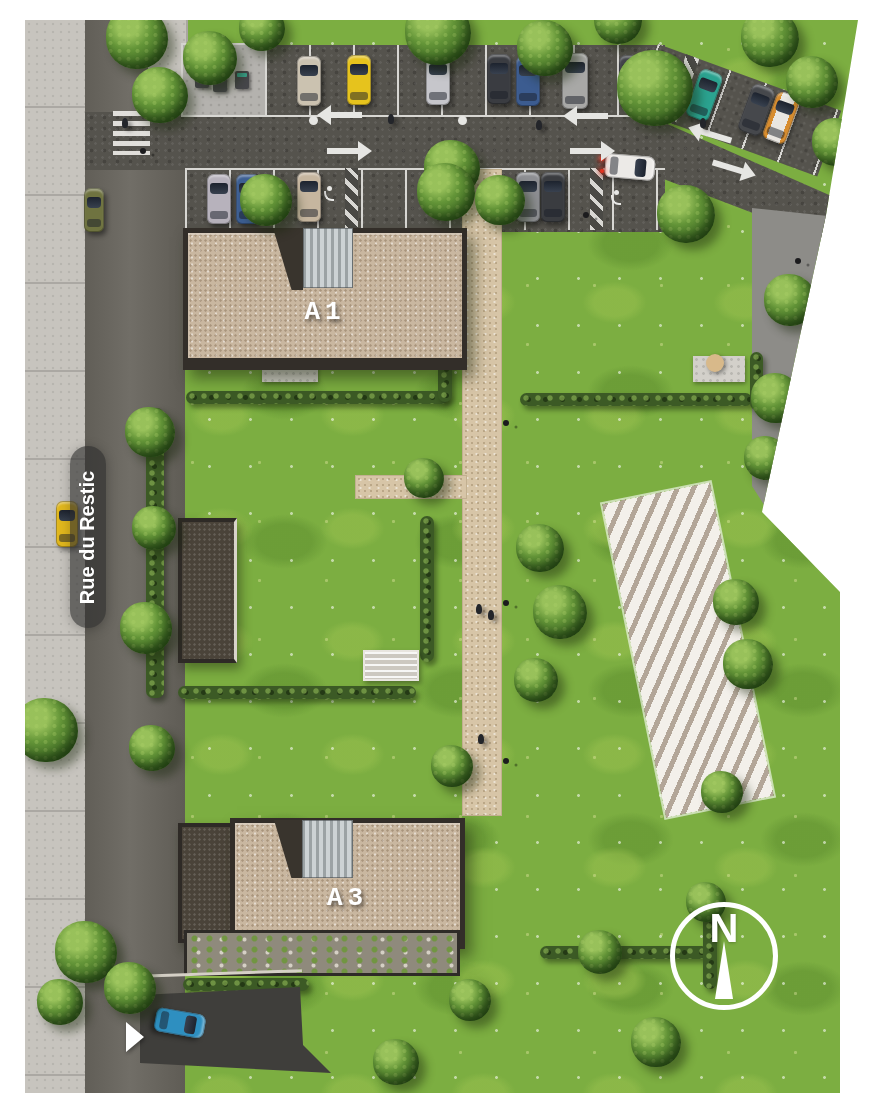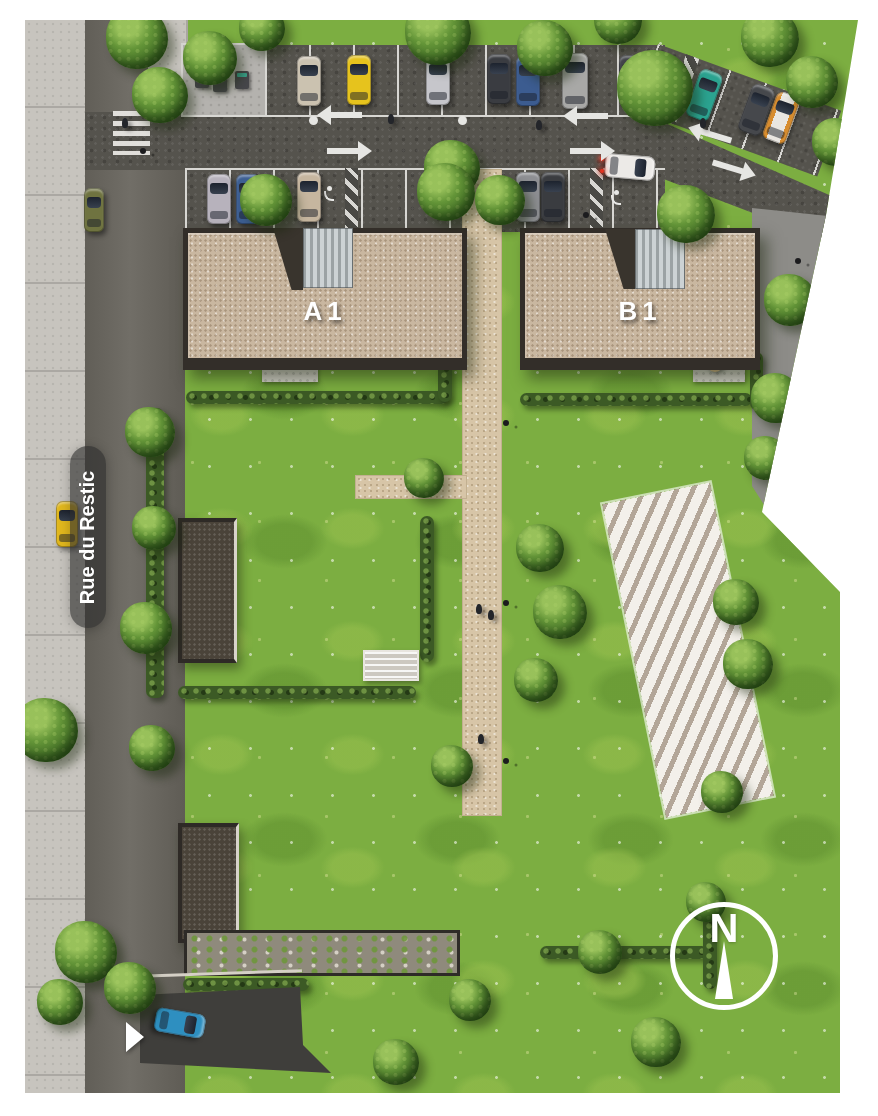--- a/index.html
+++ b/index.html
@@ -37,21 +37,21 @@
     radial-gradient(circle, rgba(136,176,82,.65) 0 2.2px, transparent 3.2px),
     radial-gradient(circle, rgba(20,35,10,.6) 0 2px, transparent 3px);
     background-size:12px 10px,17px 13px;border-radius:7px;box-shadow:3px 4px 5px rgba(20,30,10,.45);}
   .tree{border-radius:47% 53% 50% 50%;background-color:#508030;background-image:
     radial-gradient(circle at 35% 30%, rgba(160,200,95,.9) 0 18%, rgba(110,160,60,.65) 40%, rgba(50,90,28,.7) 75%, rgba(30,60,18,.85) 100%),
     radial-gradient(circle, rgba(215,235,140,.5) 0 1.6px, transparent 2.4px);
     background-size:100% 100%,9px 8px;
     box-shadow:7px 7px 10px rgba(25,38,12,.45), inset -5px -6px 9px rgba(15,35,8,.55);}
   .bldg{border:5px solid #332e29;border-bottom-width:12px;
     box-shadow:7px 9px 14px rgba(28,38,14,.5), inset 0 2px 0 rgba(255,255,255,.3), inset 2px 0 0 rgba(255,255,255,.12);
-    display:flex;align-items:center;justify-content:center;}
+    display:flex;align-items:center;justify-content:center;font-family:Liberation Mono, monospace;}
   .metal{background:repeating-linear-gradient(90deg,#9ba2a4 0 3px,#ccd2d4 3px 7px);box-shadow:inset 0 0 0 1px rgba(70,75,78,.6);}
   .wedge{background:#39342d;}
   .blab{color:#fff;font-weight:700;font-size:26px;letter-spacing:5px;text-shadow:2px 3px 4px rgba(0,0,0,.55);}
   .pill{background:rgba(44,44,44,.8);color:#fff;border-radius:18px;display:flex;align-items:center;justify-content:center;font-weight:600;box-shadow:0 2px 12px rgba(0,0,0,.25);}
   .vtext{transform:rotate(-90deg);white-space:nowrap;}
   .car{width:24px;height:50px;border-radius:7px 7px 6px 6px;
     box-shadow:2.5px 3.5px 5px rgba(0,0,0,.45), inset 0 0 0 1px rgba(0,0,0,.28), inset 0 3px 2px rgba(255,255,255,.35);}
   .car::before{content:"";position:absolute;left:3px;right:3px;top:9px;height:11px;background:linear-gradient(#1d232e,#38414f);border-radius:3px 3px 4px 4px;}
   .car::after{content:"";position:absolute;left:3px;right:3px;bottom:5px;height:8px;background:rgba(25,30,40,.5);border-radius:3px;}
   .plines{background:repeating-linear-gradient(90deg,#d8d7d3 0 2px,transparent 2px 44px);}
@@ -154,27 +154,27 @@
   <i class="abs pergola" style="left:363px;top:650px;width:52px;height:27px"></i>
   <i class="abs patio" style="left:263px;top:946px;width:52px;height:24px"></i>
 
   <i class="abs hatchplot" style="left:633px;top:490px;width:110px;height:320px"></i>
 
   <div class="abs bldg roof" style="left:183px;top:228px;width:274px;height:125px">
     <i class="abs metal" style="left:115px;top:-5px;width:50px;height:60px"></i>
     <i class="abs wedge" style="left:85px;top:-5px;width:30px;height:62px;clip-path:polygon(0 0,100% 0,100% 100%,62% 100%)"></i>
     <span class="blab" style="transform:translateY(16px)">A1</span>
   </div>
-  <div class="abs bldg roof" style="left:520px;top:228px;width:230px;height:125px">
-    <i class="abs metal" style="left:110px;top:-4px;width:50px;height:60px"></i>
-    <i class="abs wedge" style="left:80px;top:-4px;width:30px;height:60px;clip-path:polygon(0 0,100% 0,100% 100%,62% 100%)"></i>
-    <span class="blab" style="transform:translateY(16px)">B1</span>
-  </div>
   <i class="abs darkroof" style="left:178px;top:518px;width:52px;height:137px"></i>
   <i class="abs darkroof" style="left:178px;top:823px;width:54px;height:112px"></i>
+  <div class="abs bldg roof" style="left:230px;top:818px;width:225px;height:114px">
+    <i class="abs metal" style="left:67px;top:-3px;width:51px;height:58px"></i>
+    <i class="abs wedge" style="left:39px;top:-3px;width:28px;height:58px;clip-path:polygon(0 0,100% 0,100% 100%,62% 100%)"></i>
+    <span class="blab" style="transform:translateY(18px)">A3</span>
+  </div>
   <i class="abs terrace-row terr-plants" style="left:184px;top:930px;width:270px;height:40px"></i>
 
   <i class="abs wall" style="left:140px;top:972px;width:162px;height:3px;transform:rotate(-2deg)"></i>
   <i class="abs" style="left:138px;top:960px;width:225px;height:115px;clip-path:polygon(2px 35px,162px 27px,165px 85px,193px 113px,2px 103px);background:#3f3e3b"></i>
   <i class="abs car" style="left:168px;top:998px;background:#2e8fc0;transform:rotate(100deg)"></i>
 
   <i class="abs car" style="left:84px;top:188px;width:20px;height:44px;background:#6f7340"></i>
   <i class="abs car" style="left:56px;top:501px;width:22px;height:46px;background:#e2b81d"></i>
   <i class="abs car" style="left:618px;top:142px;background:#eceae7;transform:rotate(95deg)"></i>
   <i class="abs redlight" style="left:600px;top:157px"></i>

